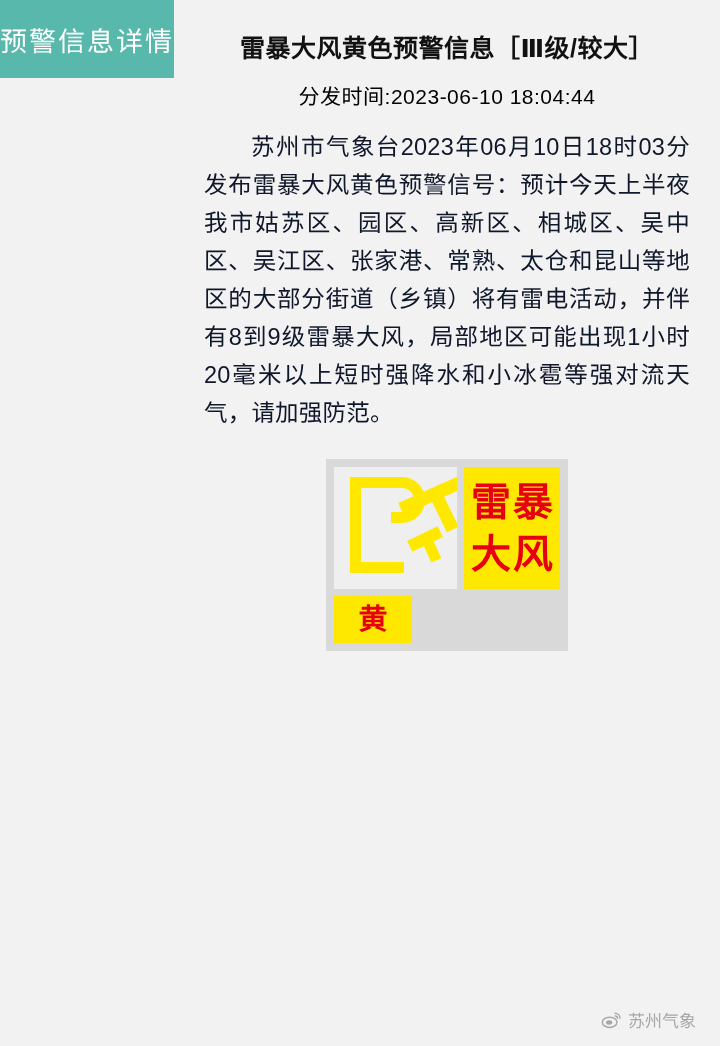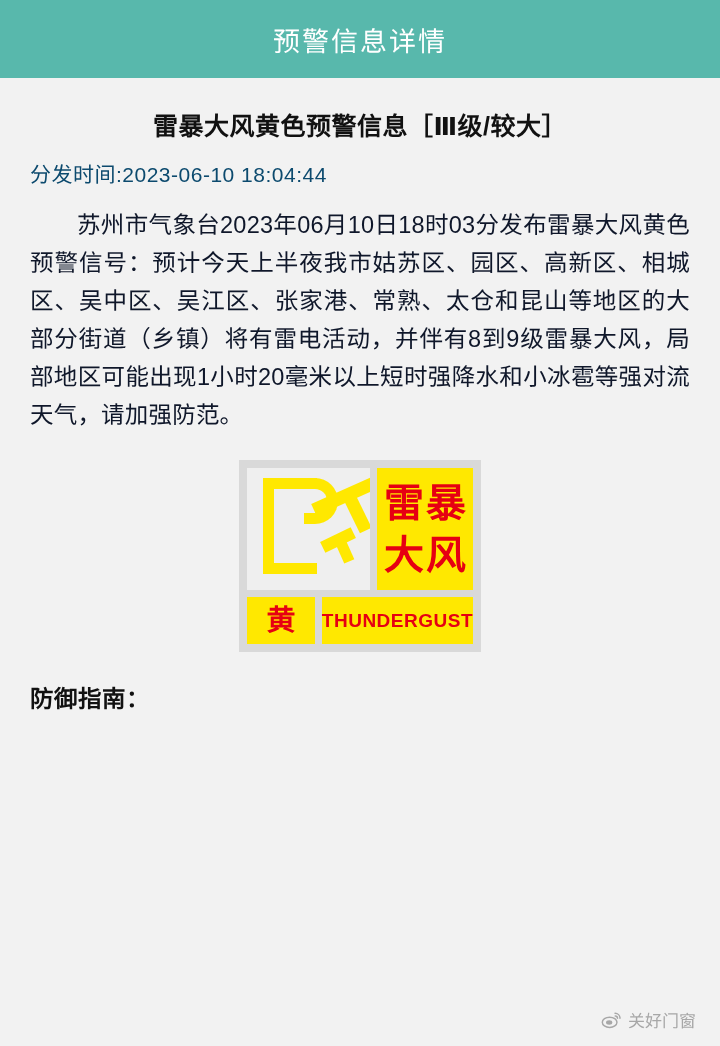--- a/index.html
+++ b/index.html
@@ -14,21 +14,21 @@
     color: #1a1a1a;
     overflow: hidden;
     position: relative;
   }
   .page {
     width: 720px;
     height: 1046px;
     background: #f2f2f2;
     position: relative;
     display: flex;
-    flex-direction: column;
+    flex-direction: row;
   }
 
   
   .header-bar {
     height: 78px;
     background: #58b8ac;
     display: flex;
     align-items: center;
     justify-content: center;
     flex: 0 0 auto;
@@ -51,23 +51,23 @@
 
   .doc-title {
     text-align: center;
     font-size: 25px;
     font-weight: bold;
     color: #111;
     margin-top: 28px;
     letter-spacing: 0.5px;
   }
   .doc-subtitle {
-    text-align: left;
+    text-align: center;
     font-size: 21px;
-    color: #0c4a6e;
+    color: #000000;
     margin-top: 16px;
     letter-spacing: 0.5px;
   }
 
   .body-text {
     font-size: 23.5px;
     line-height: 1.62;
     color: #0f172a;
     margin-top: 18px;
     text-align: justify;
@@ -301,36 +301,32 @@
               <span>暴</span>
               <span>大</span>
               <span>风</span>
             </div>
           </div>
         </div>
         <div class="signal-bottom">
           <div class="signal-badge">
             <span>黄</span>
           </div>
-          <div class="signal-eng">
-            <span>THUNDERGUST</span>
-          </div>
         </div>
       </div>
     </div>
 
-    <div class="guide-title">防御指南：</div>
 
   </div>
 
   <div class="footer">
     <span class="weibo-icon">
       <svg width="22" height="22" viewBox="0 0 24 24" aria-hidden="true">
         <ellipse cx="10.5" cy="14.5" rx="8" ry="5.6" fill="none" stroke="#9a9a9a" stroke-width="1.6"></ellipse>
         <ellipse cx="10" cy="14.8" rx="3.4" ry="2.4" fill="#9a9a9a"></ellipse>
         <path d="M16.4 4.6c3 0 5.4 2.4 5.4 5.4" fill="none" stroke="#9a9a9a" stroke-width="1.6" stroke-linecap="round"></path>
         <path d="M16.6 7.6c1.4 0 2.5 1.1 2.5 2.5" fill="none" stroke="#9a9a9a" stroke-width="1.6" stroke-linecap="round"></path>
       </svg>
     </span>
-    <span class="footer-text">关好门窗</span>
+    <span class="footer-text">苏州气象</span>
   </div>
 
 </div>
 
 </body></html>

